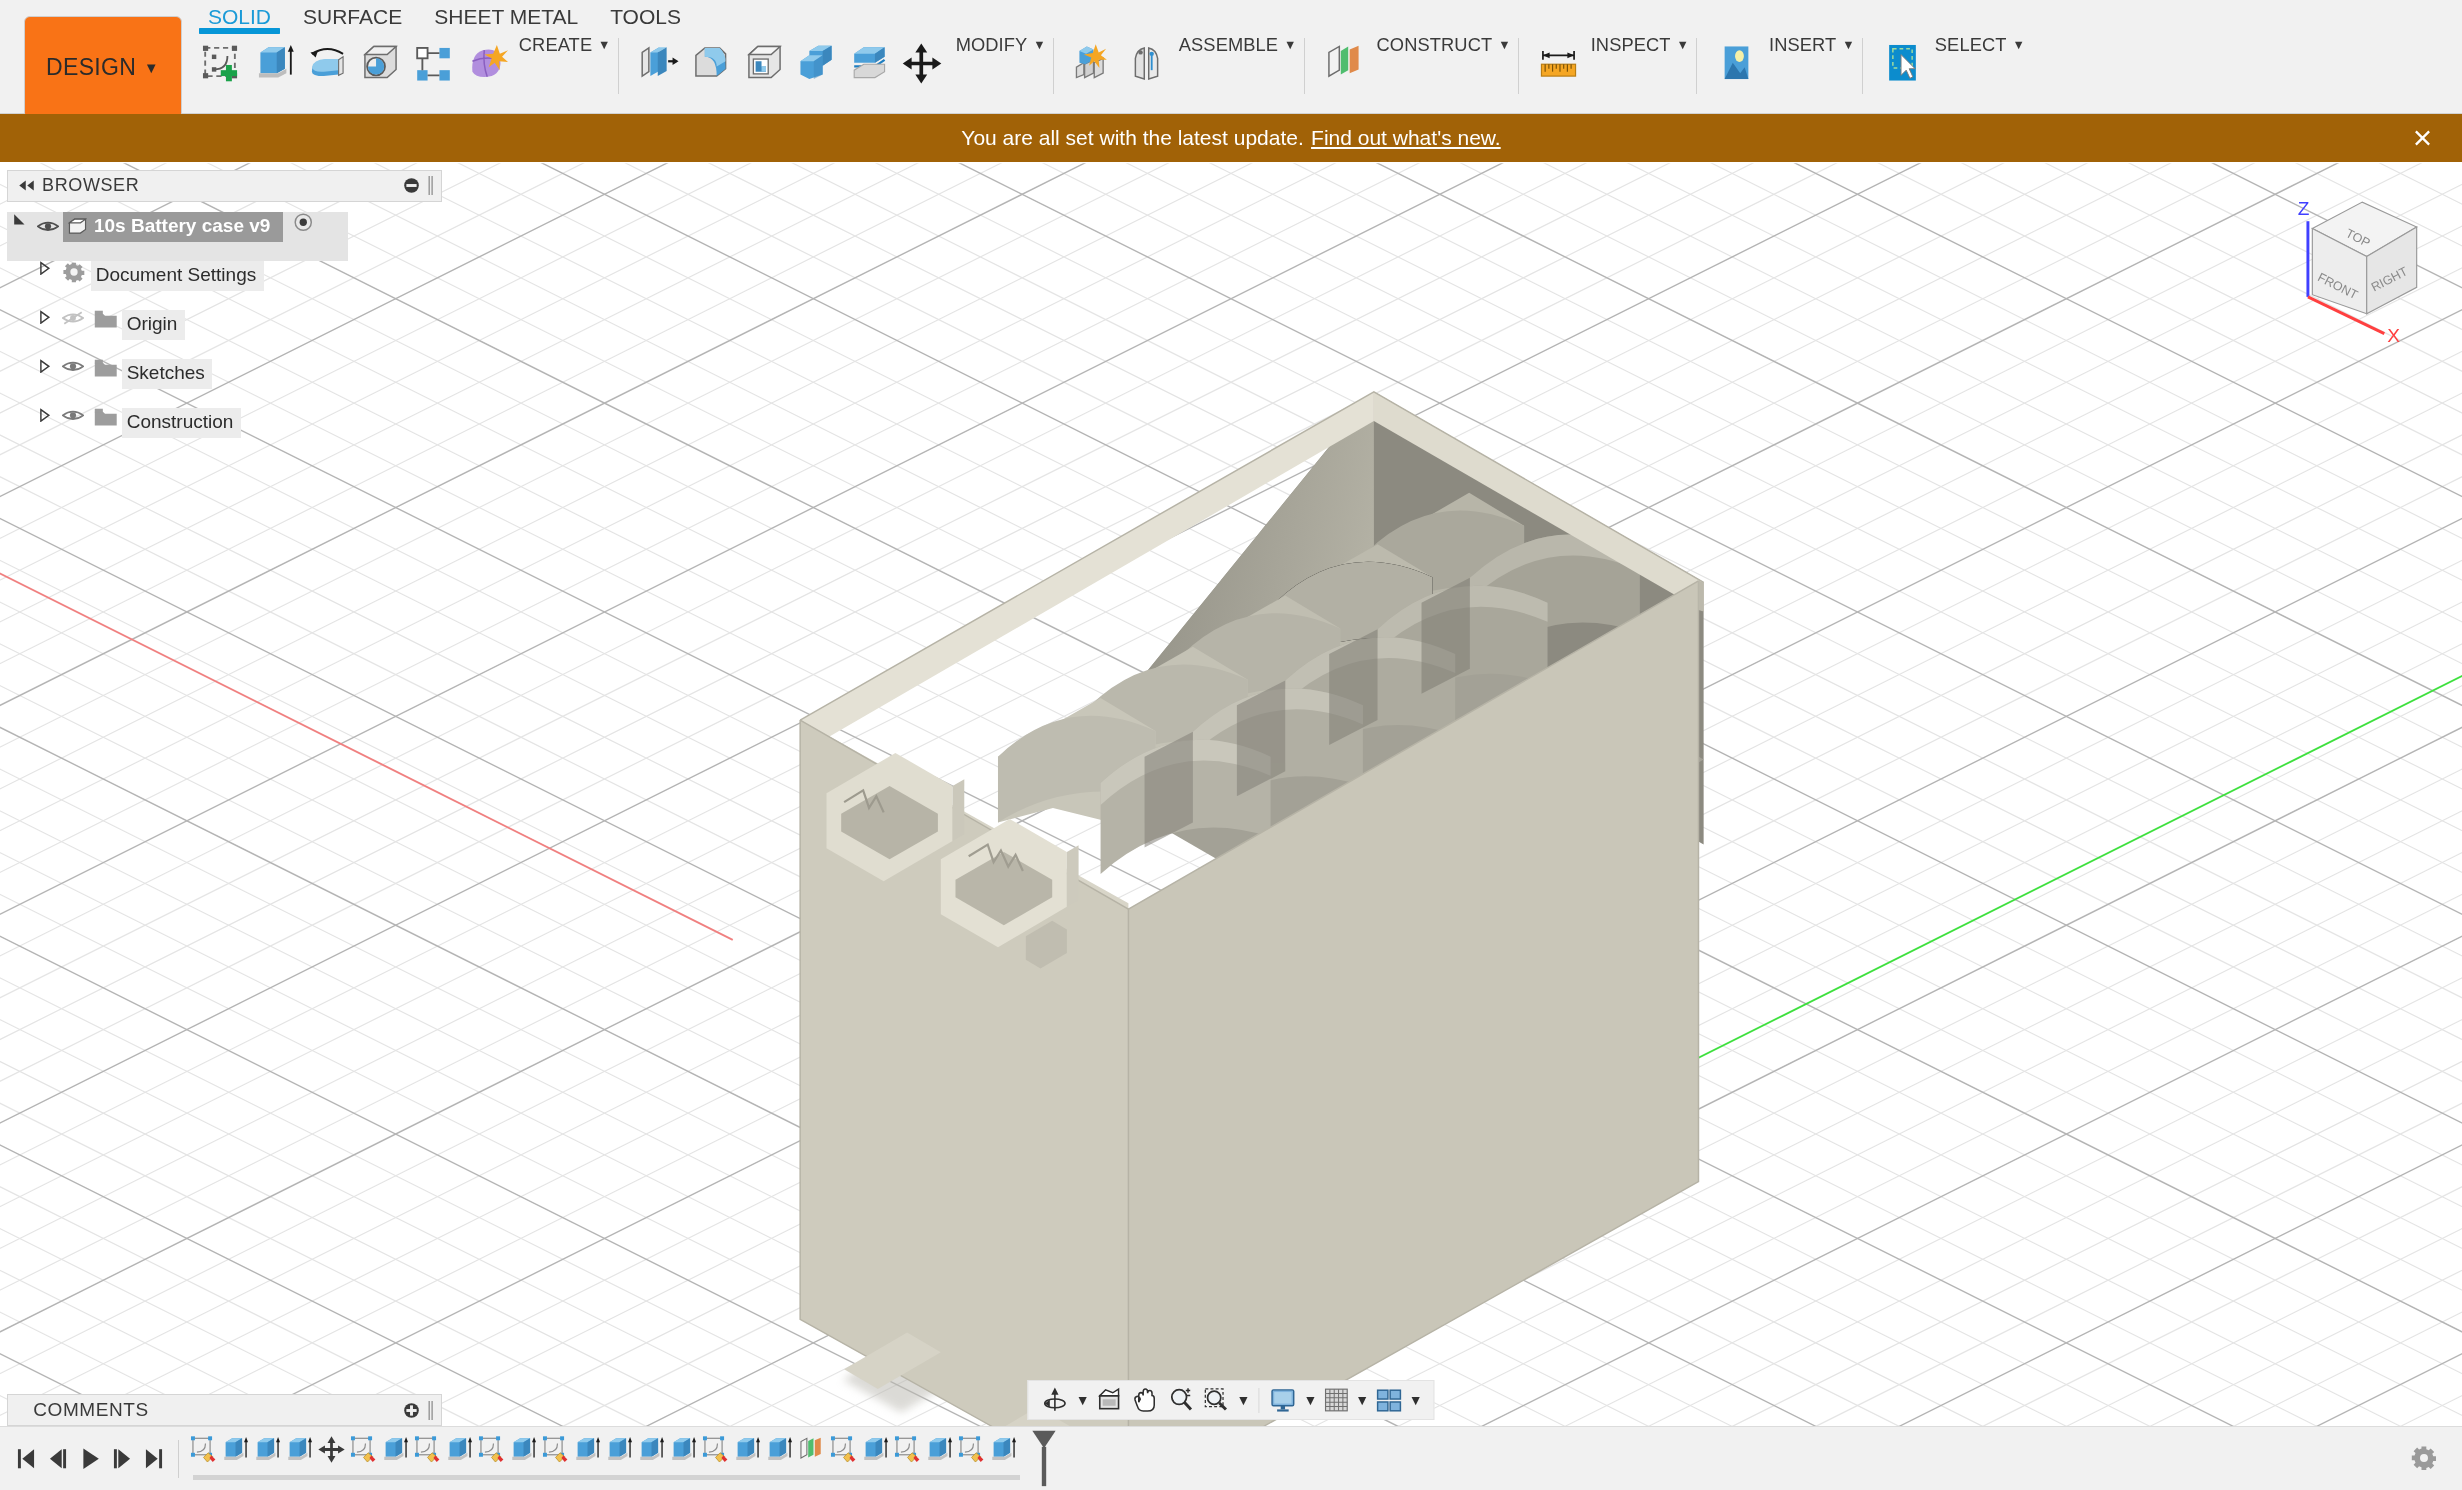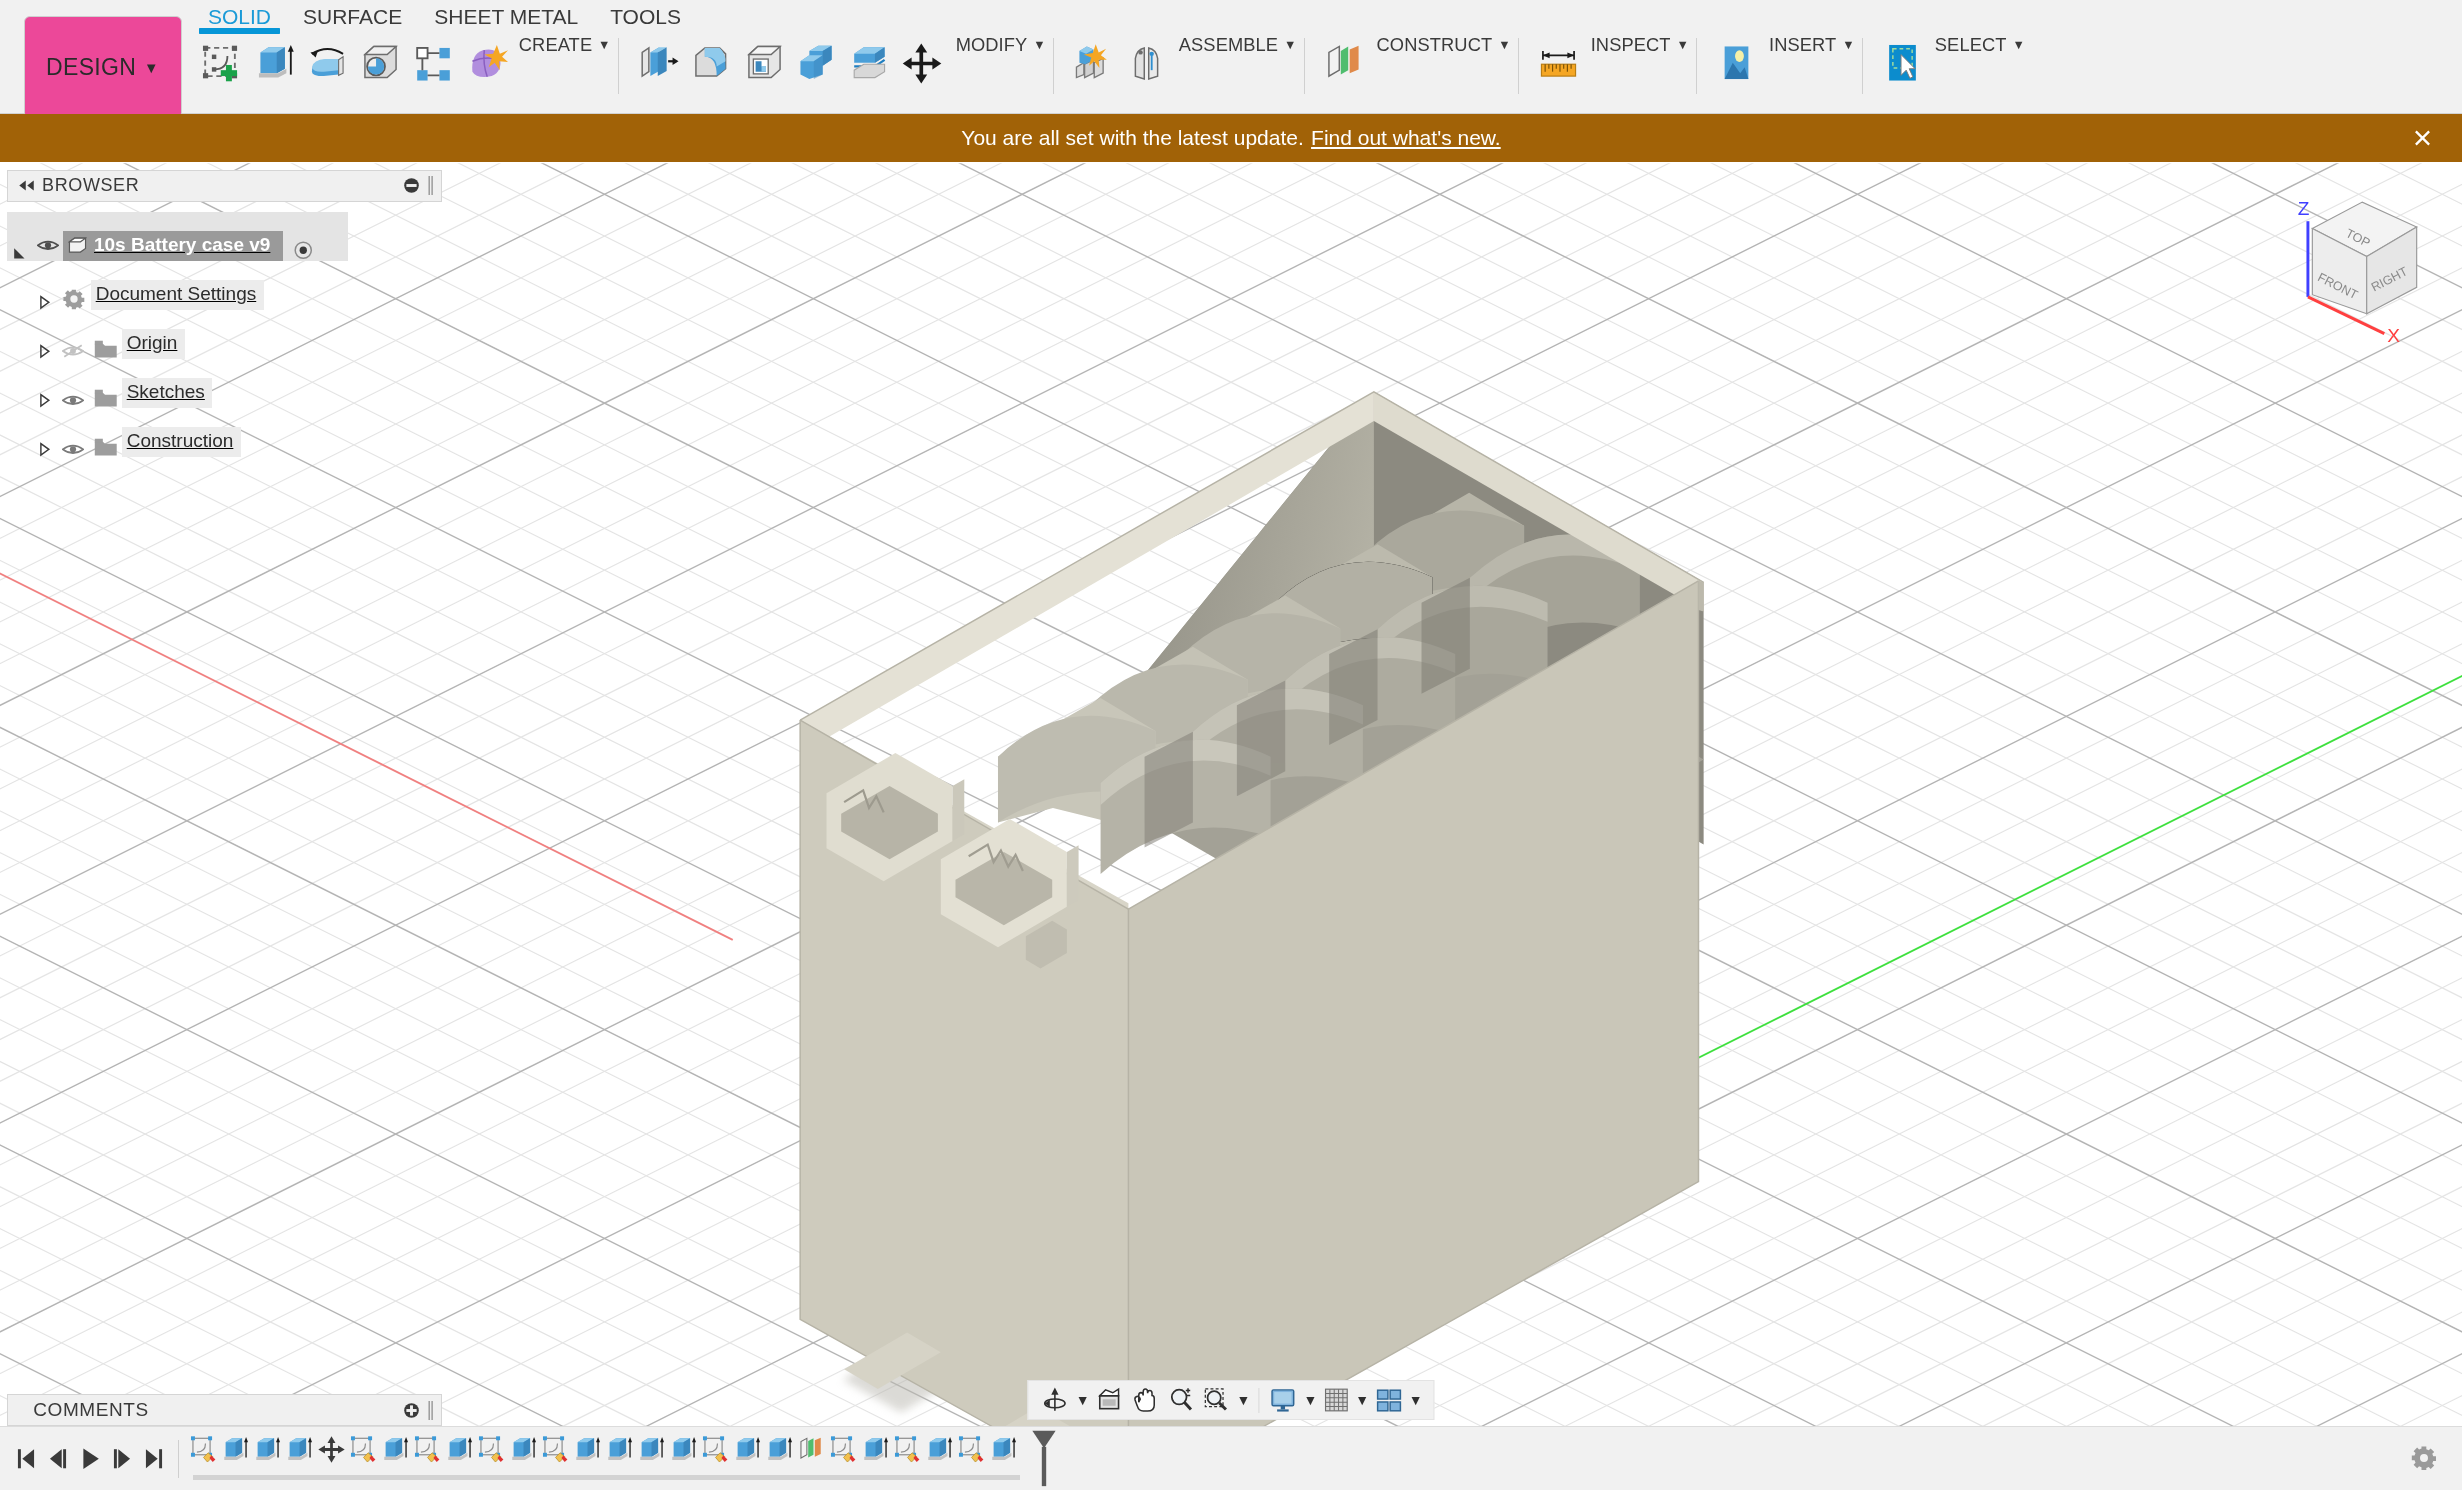--- a/index.html
+++ b/index.html
@@ -11,21 +11,21 @@
   }
 
   
   #ribbon {
     position: absolute; left: 0; top: 0; width: 2462px; height: 114px;
     background: #f1f1f1;
     border-bottom: 0.7px solid #d2d2d2;
   }
   #design-btn {
     position: absolute; left: 23.5px; top: 16px; width: 158px; height: 103px;
-    border: 0.7px solid #cfcfcf; border-radius: 5.9px; background: #ec4899;
+    border: 0.7px solid #cfcfcf; border-radius: 5.9px; background: #f97316;
     display: flex; align-items: center; justify-content: center;
     font-size: 23px; color: #2b2b2b; letter-spacing: 0.3px;
   }
   #design-btn .caret { margin-left: 8px; font-size: 14.7px; }
 
   #tabs { position: absolute; left: 192px; top: 0; height: 34px; display: flex; }
   .tab {
     position: relative; height: 34px; padding: 0 16px;
     display: flex; align-items: center; justify-content: center;
     font-size: 21px; color: #3a3a3a; white-space: nowrap;
@@ -82,21 +82,21 @@
   #browser-header {
     height: 31.5px; background: #f0f0f0; border: 0.7px solid #d5d5d5;
     display: flex; align-items: center; padding: 0 5.9px;
   }
   #browser-collapse { width: 25px; display: flex; align-items: center; justify-content: center; }
   #browser-title { font-size: 18px; color: #3a3a3a; letter-spacing: 0.6px; margin-left: 2.9px; }
   #browser-minimize { margin-left: auto; display: flex; align-items: center; }
   #browser-grip { width: 8px; height: 19px; margin-left: 6.6px; display: flex; align-items: center; }
 
   #tree { margin-top: 10.3px; }
-  .node { display: flex; align-items: flex-end; height: 49px; text-decoration: underline; }
+  .node { display: flex; align-items: flex-start; height: 49px; }
   .arrow { width: 25px; display: flex; align-items: center; justify-content: center; }
   .eye { width: 31px; display: flex; align-items: center; justify-content: center; }
   .nicon { width: 34px; display: flex; align-items: center; justify-content: center; }
   .nlabel { font-size: 19px; color: #2c2c2c; background: #ececec; padding: 3.7px 7.3px 4.4px 4.4px; }
   .node.root .nlabel { background: #9a9a9a; color: #ffffff; font-weight: bold; padding-right: 13px; }
   .node.root { background: #e4e4e4; }
   .node.root .rootwrap { display: flex; align-items: center; background: #e4e4e4; padding-right: 4.4px; }
   .radio { width: 31px; display: flex; align-items: center; justify-content: center; }
 
   

